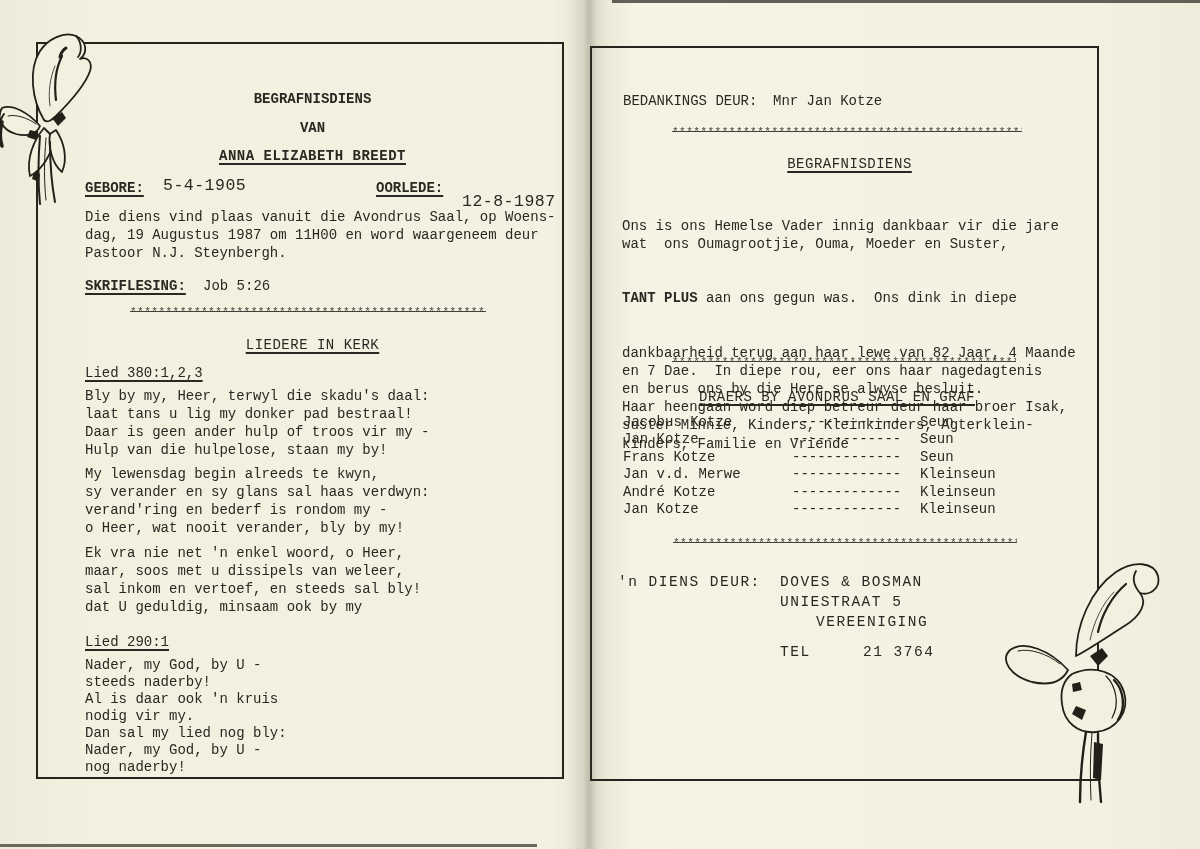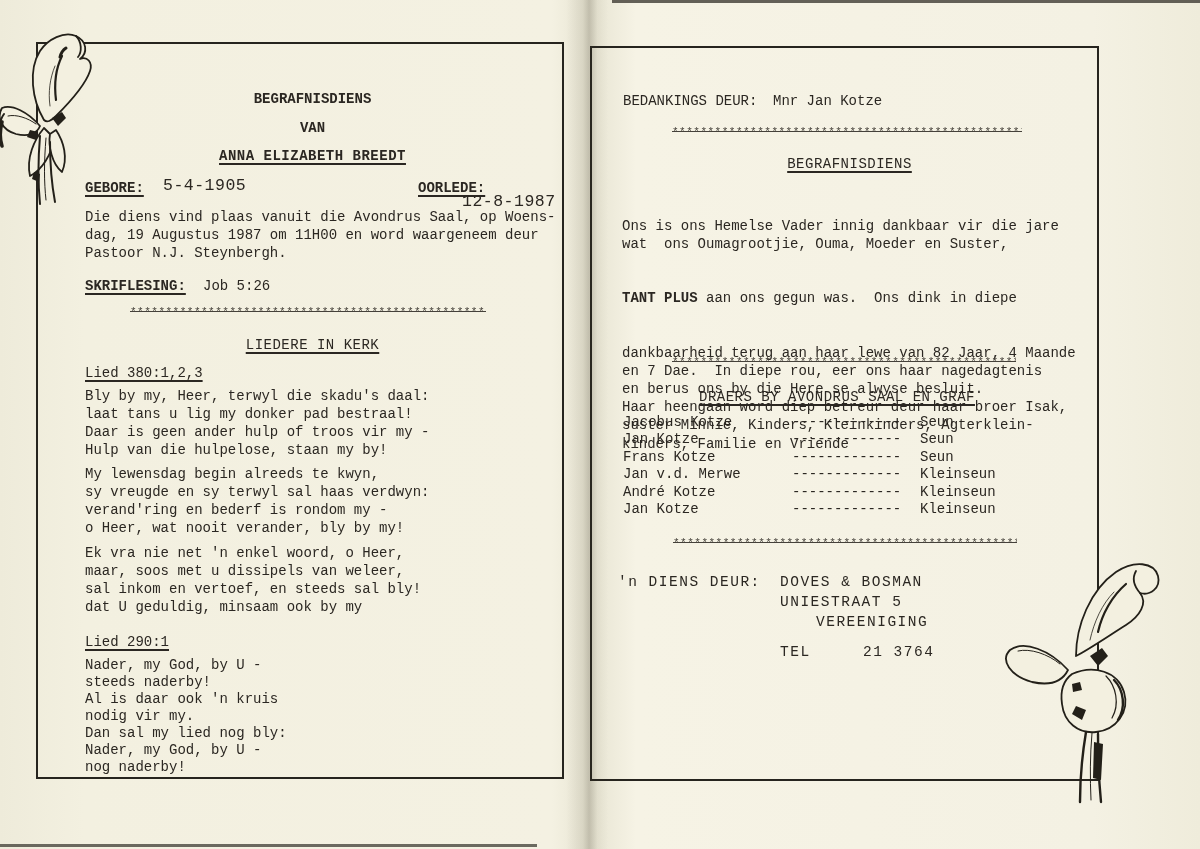--- a/index.html
+++ b/index.html
@@ -42,36 +42,36 @@
 
   <div class="edge" style="left:612px;top:0;width:588px;height:3px;opacity:.8;"></div>
   <div class="edge" style="left:0;top:844px;width:537px;height:3px;opacity:.75;"></div>
 
   <div class="abs ctr t14 b" style="left:85px;top:90px;width:455px;">BEGRAFNISDIENS</div>
   <div class="abs ctr t14 b" style="left:85px;top:119px;width:455px;">VAN</div>
   <div class="abs ctr t14 b u" style="left:85px;top:147px;width:455px;letter-spacing:.5px;">ANNA ELIZABETH BREEDT</div>
 
   <div class="abs t14 b u" style="left:85px;top:179px;">GEBORE:</div>
   <div class="abs date" style="left:163px;top:176px;">5-4-1905</div>
-  <div class="abs t14 b u" style="left:376px;top:179px;margin-left:42px;">OORLEDE:</div>
+  <div class="abs t14 b u" style="left:376px;top:179px;">OORLEDE:</div>
   <div class="abs date" style="left:462px;top:192px;">12-8-1987</div>
 
   <div class="abs t14 plines lh18" style="left:85px;top:208px;"><div>Die diens vind plaas vanuit die Avondrus Saal, op Woens-</div><div>dag, 19 Augustus 1987 om 11H00 en word waargeneem deur</div><div>Pastoor N.J. Steynbergh.</div></div>
 
   <div class="abs t14 b u" style="left:85px;top:277px;">SKRIFLESING:</div>
   <div class="abs t14" style="left:203px;top:277px;text-align:center;">Job 5:26</div>
 
   <div class="orn" style="left:130px;top:305px;width:356px;">************************************************************</div>
 
   <div class="abs ctr t14 u" style="left:85px;top:336px;width:455px;letter-spacing:.5px;">LIEDERE IN KERK</div>
 
   <div class="abs t14 u" style="left:85px;top:364px;">Lied 380:1,2,3</div>
 
   <div class="abs t14 verse lh18" style="left:85px;top:387px;"><div>Bly by my, Heer, terwyl die skadu's daal:</div><div>laat tans u lig my donker pad bestraal!</div><div>Daar is geen ander hulp of troos vir my -</div><div>Hulp van die hulpelose, staan my by!</div></div>
-  <div class="abs t14 verse lh18" style="left:85px;top:465px;"><div>My lewensdag begin alreeds te kwyn,</div><div>sy vreugde en sy terwyl sal haas verdwyn:</div><div>verand'ring en bederf is rondom my -</div><div>o Heer, wat nooit verander, bly by my!</div></div>
+  <div class="abs t14 verse lh18" style="left:85px;top:465px;"><div>My lewensdag begin alreeds te kwyn,</div><div>sy verander en sy glans sal haas verdwyn:</div><div>verand'ring en bederf is rondom my -</div><div>o Heer, wat nooit verander, bly by my!</div></div>
   <div class="abs t14 verse lh18" style="left:85px;top:544px;"><div>Ek vra nie net 'n enkel woord, o Heer,</div><div>maar, soos met u dissipels van weleer,</div><div>sal inkom en vertoef, en steeds sal bly!</div><div>dat U geduldig, minsaam ook by my</div></div>
 
   <div class="abs t14 u" style="left:85px;top:633px;">Lied 290:1</div>
   <div class="abs t14 verse lh17" style="left:85px;top:657px;"><div>Nader, my God, by U -</div><div>steeds naderby!</div><div>Al is daar ook 'n kruis</div><div>nodig vir my.</div><div>Dan sal my lied nog bly:</div><div>Nader, my God, by U -</div><div>nog naderby!</div></div>
 
   <div class="abs t14" style="left:623px;top:92px;">BEDANKINGS DEUR:</div>
   <div class="abs t14" style="left:773px;top:92px;">Mnr Jan Kotze</div>
 
   <div class="orn" style="left:672px;top:125px;width:350px;">************************************************************</div>
 

